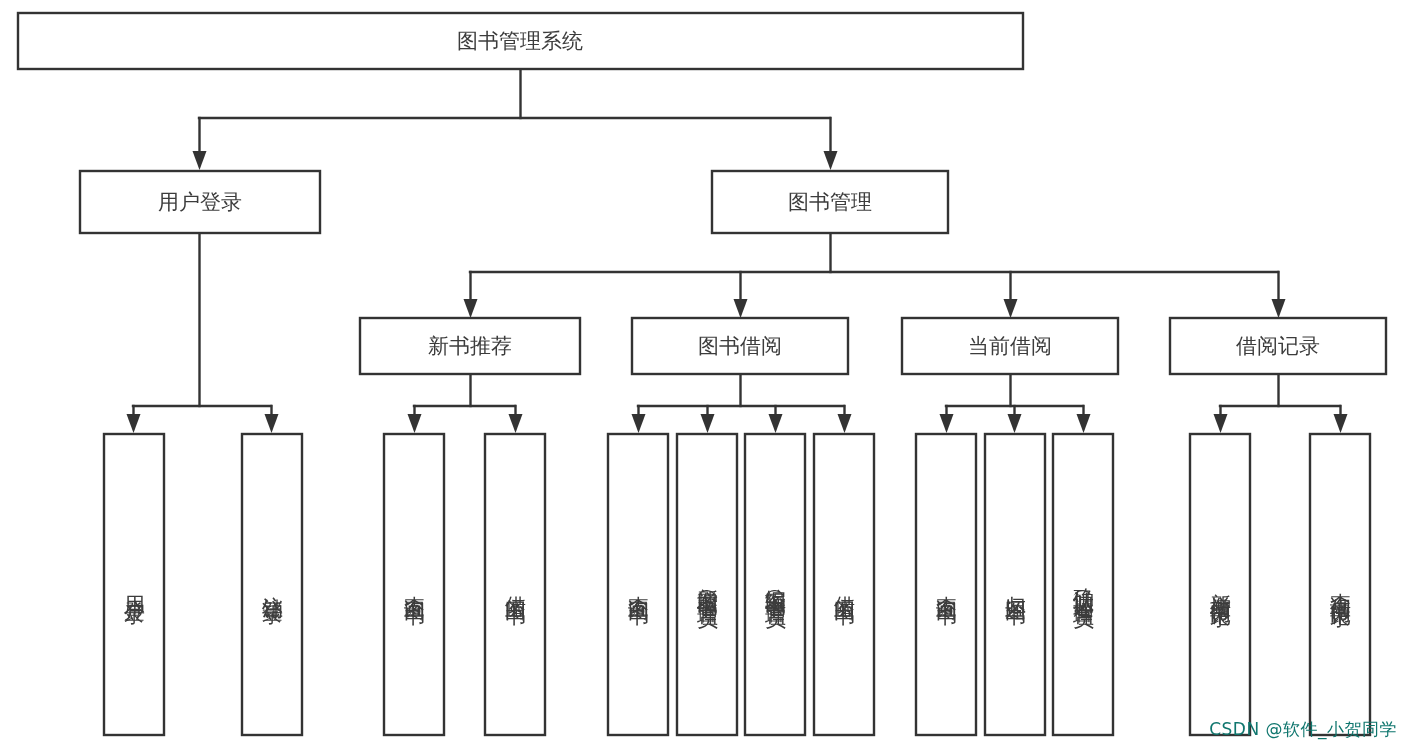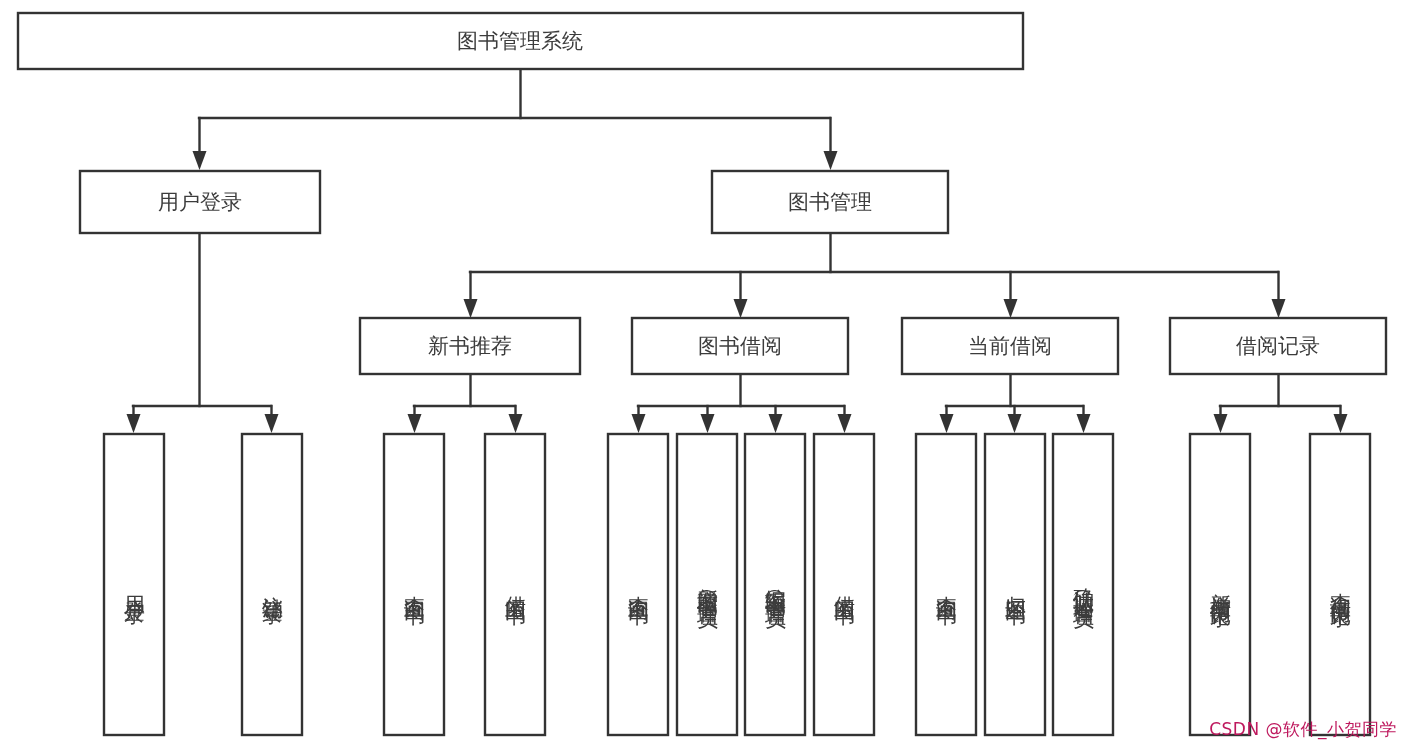--- a/index.html
+++ b/index.html
@@ -62,21 +62,21 @@
     align-items: center;
     justify-content: center;
     pointer-events: none;
   }
   .watermark {
     position: absolute;
     right: 8px;
     bottom: 6px;
     font-family: "DejaVu Sans", "Liberation Sans", sans-serif;
     font-size: 17px;
-    color: #be185d;
+    color: #0f766e;
     white-space: nowrap;
     letter-spacing: 0.5px;
   }
 </style>
 </head>
 <body>
 
 <div id="diagram-root">
 
   <svg class="canvas" viewBox="0 0 1405 747">

